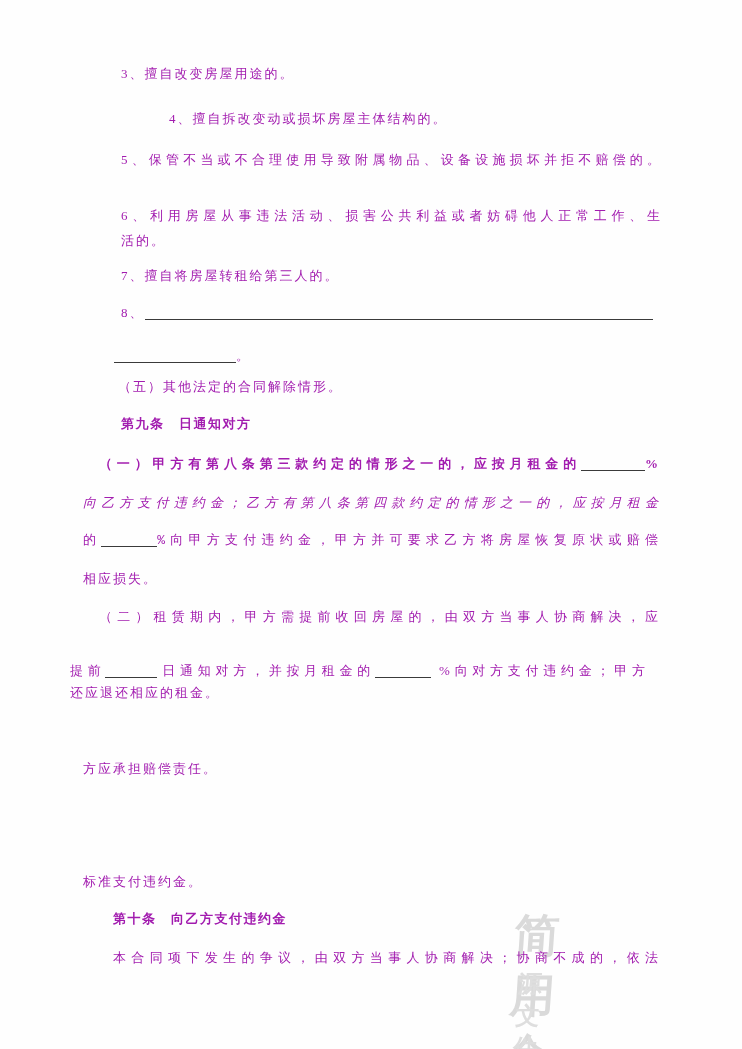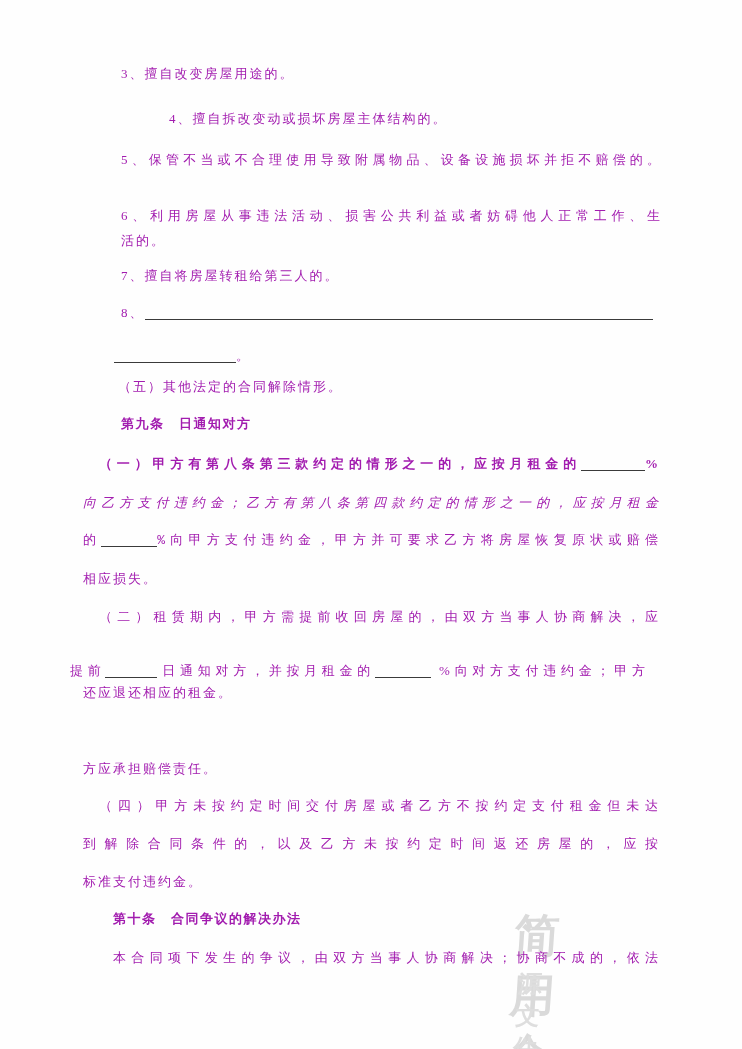--- a/index.html
+++ b/index.html
@@ -89,22 +89,20 @@
       <div class="doc-line" style="left: 121px; top: 301px;"><span>8、</span><span class="blank" style="width: 508px;"></span></div>
       <div class="doc-line" style="left: 114px; top: 344px;"><span class="blank" style="width: 122px;"></span><span>。</span></div>
       <div class="doc-line" style="left: 118px; top: 375px;"><span>（五）其他法定的合同解除情形。</span></div>
       <div class="doc-line bold" style="left: 121px; top: 412px;"><span>第九条　日通知对方</span></div>
       <div class="doc-line spread" style="left: 99px; top: 452px; width: 559px; font-weight: bold;"><span>（一）甲方有第八条第三款约定的情形之一的，应按月租金的</span><span class="blank" style="width: 64px;"></span><span>%</span></div>
       <div class="doc-line spread" style="left: 83px; top: 491px; width: 575px; font-style: italic;"><span>向乙方支付违约金；乙方有第八条第四款约定的情形之一的，应按月租金</span></div>
       <div class="doc-line spread" style="left: 83px; top: 529px; width: 575px; font-family: Liberation Mono, monospace;"><span>的</span><span class="blank" style="width: 56px;"></span><span>%向甲方支付违约金，甲方并可要求乙方将房屋恢复原状或赔偿</span></div>
       <div class="doc-line" style="left: 83px; top: 567px;"><span>相应损失。</span></div>
       <div class="doc-line spread" style="left: 99px; top: 605px; width: 559px;"><span>（二）租赁期内，甲方需提前收回房屋的，由双方当事人协商解决，应</span></div>
       <div class="doc-line spread" style="left: 70px; top: 643px; width: 575px; margin-top: 16px;"><span>提前</span><span class="blank" style="width: 52px;"></span><span>日通知对方，并按月租金的</span><span class="blank" style="width: 56px;"></span><span> %向对方支付违约金；甲方</span></div>
-      <div class="doc-line" style="left: 83px; top: 681px;"><span>还应退还相应的租金。</span></div>
+      <div class="doc-line" style="left: 70px; top: 681px;"><span>还应退还相应的租金。</span></div>
       <div class="doc-line" style="left: 83px; top: 757px;"><span>方应承担赔偿责任。</span></div>
-      <div class="doc-line spread" style="left: 99px; top: 794px; width: 559px;"><span>（四）甲方未按约定时间交付房屋或者乙方不按约定支付租金但未达</span></div>
-      <div class="doc-line spread" style="left: 83px; top: 832px; width: 575px;"><span>到解除合同条件的，以及乙方未按约定时间返还房屋的，应按</span></div>
       <div class="doc-line" style="left: 83px; top: 870px;"><span>标准支付违约金。</span></div>
-      <div class="doc-line bold" style="left: 113px; top: 907px;"><span>第十条　合同争议的解决办法</span></div>
+      <div class="doc-line bold" style="left: 113px; top: 907px;"><span>第十条　向乙方支付违约金</span></div>
       <div class="doc-line spread" style="left: 113px; top: 946px; width: 545px;"><span>本合同项下发生的争议，由双方当事人协商解决；协商不成的，依法</span></div>
     </div>
 
 </div>
 
 </body></html>

